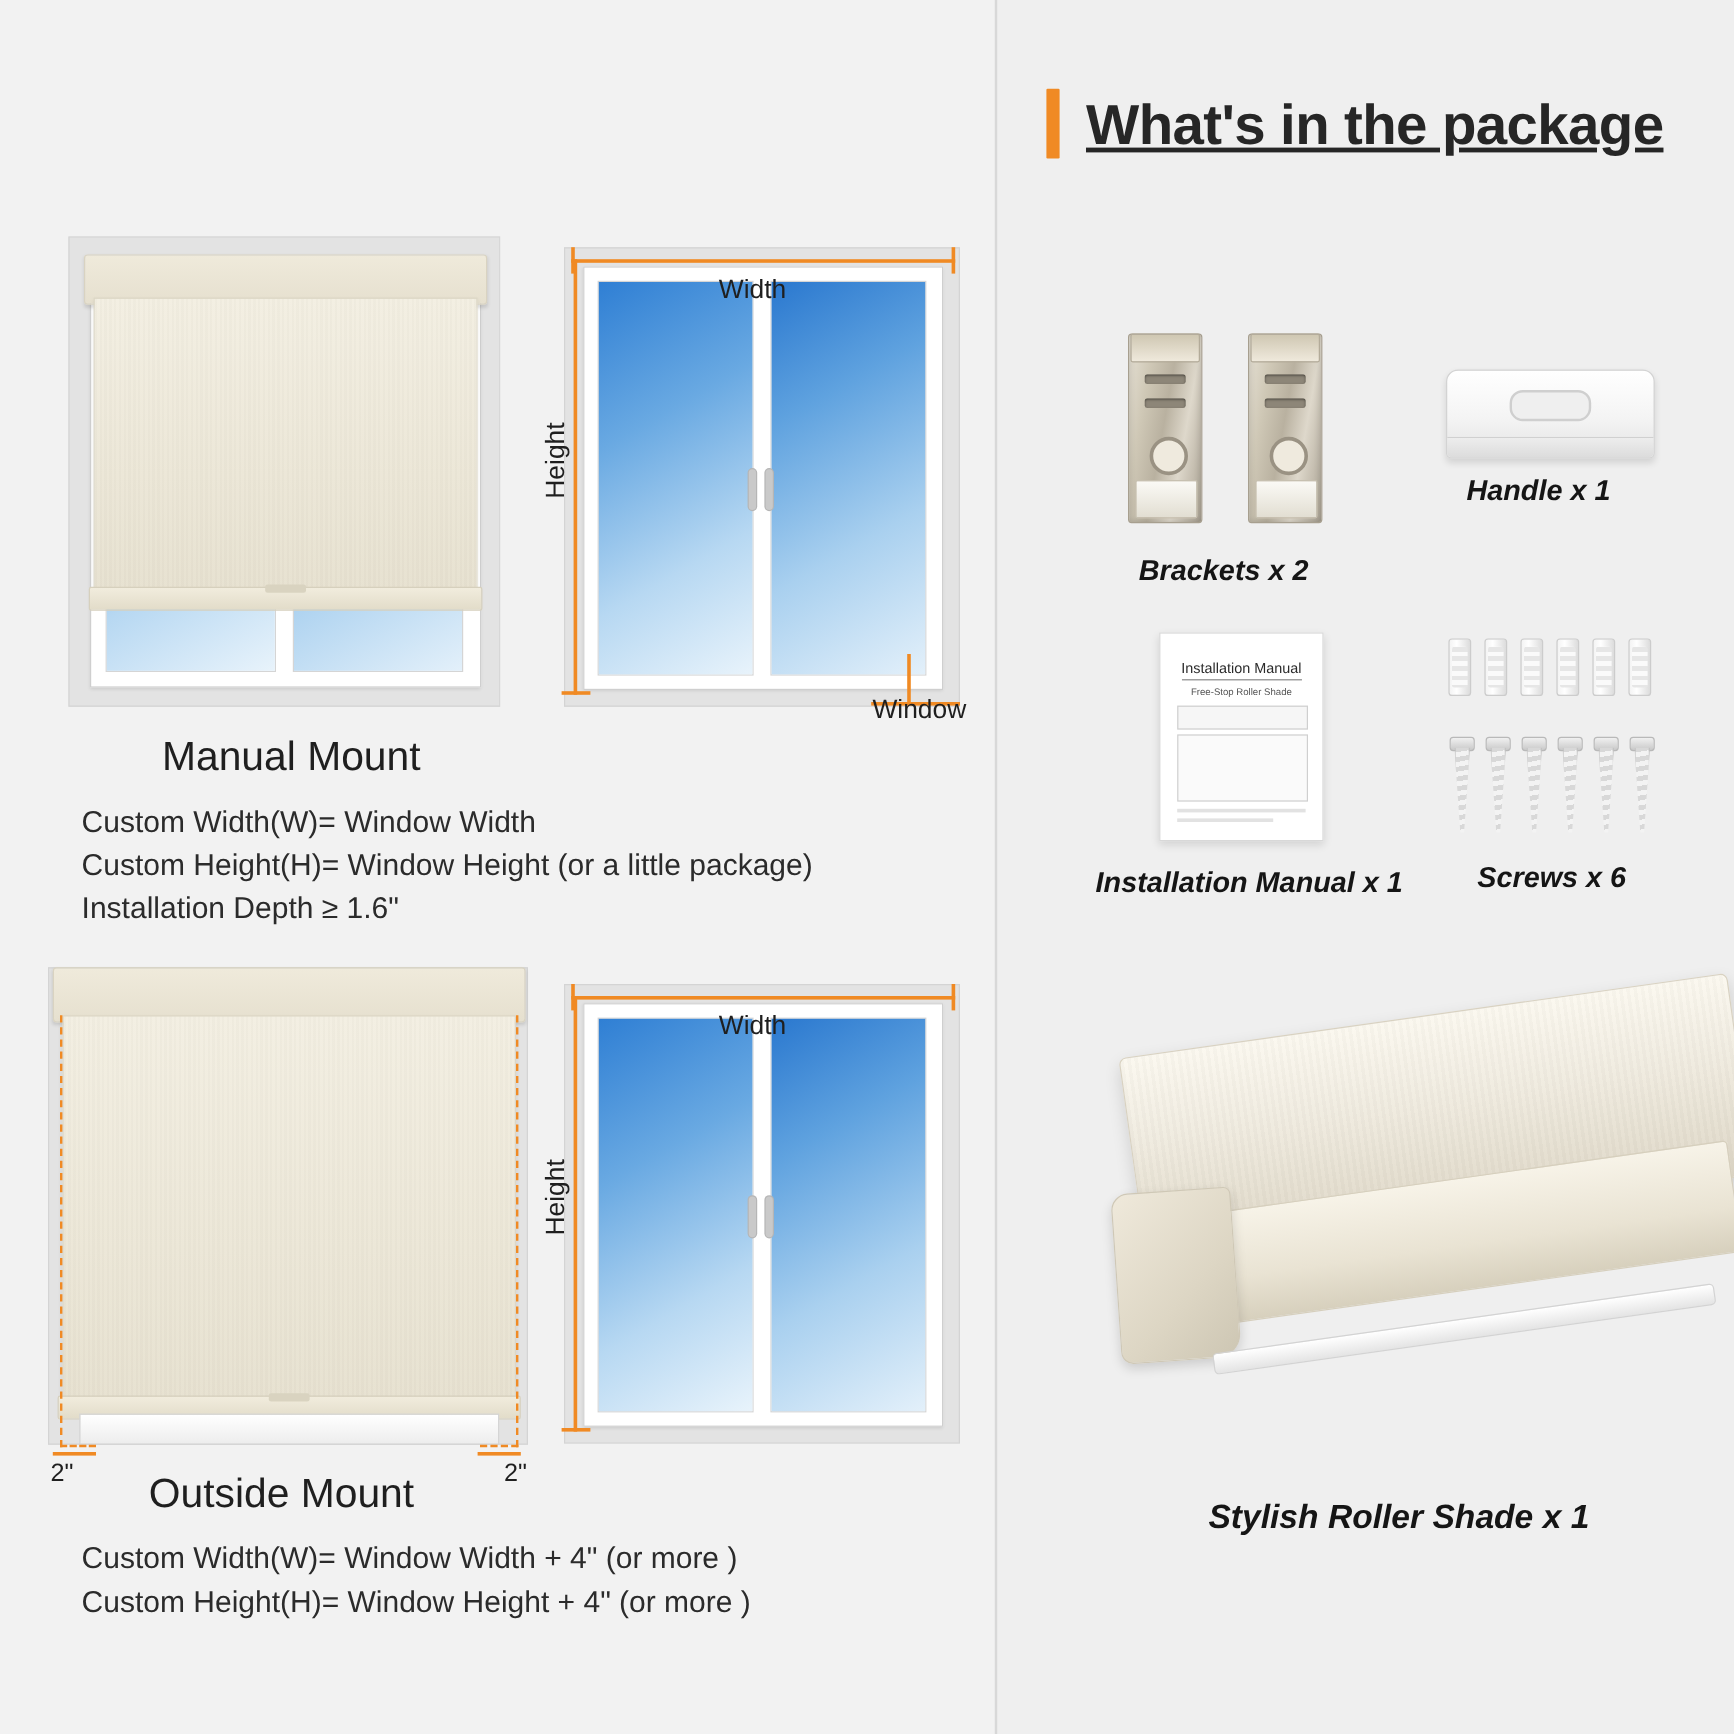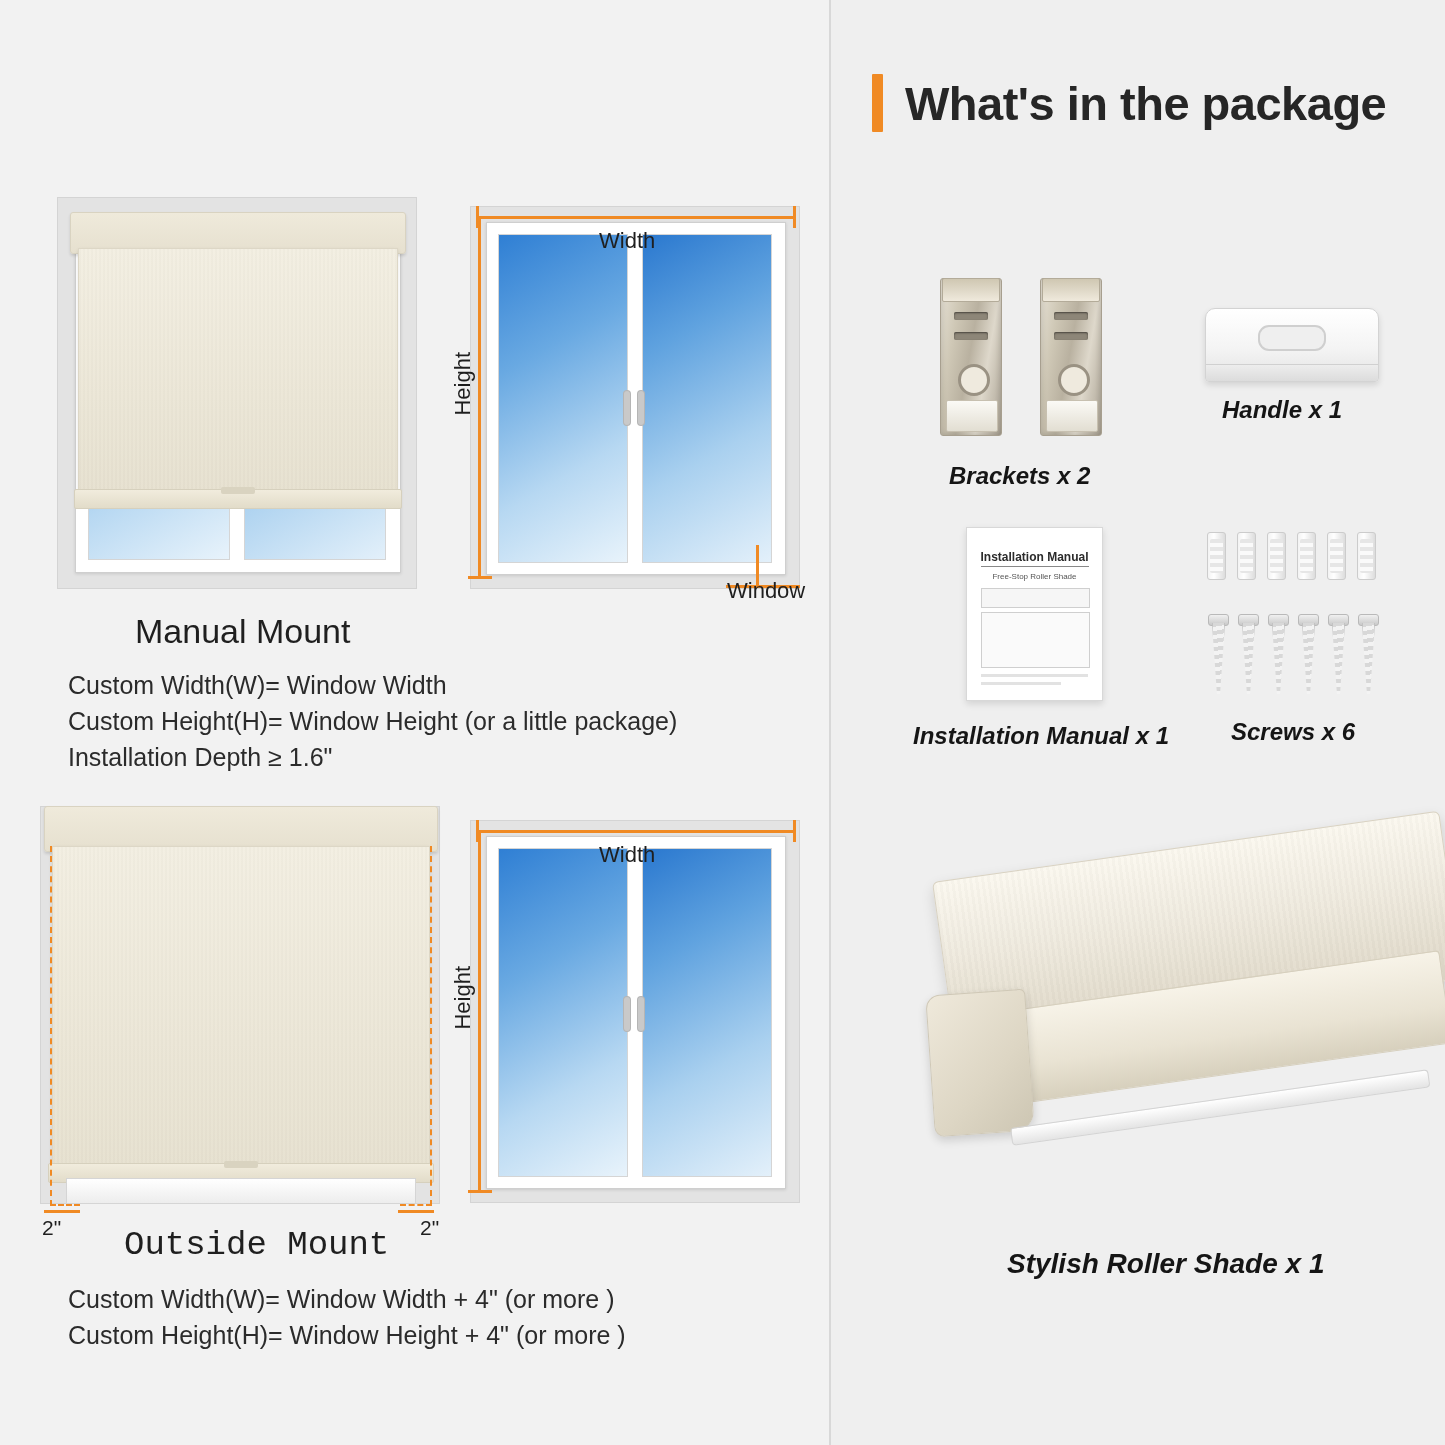--- a/index.html
+++ b/index.html
@@ -31,21 +31,21 @@
   }
   .heading .bar{
     width:11px;height:58px;background:#f08a24;margin-right:22px;border-radius:1px;
   }
   .heading .txt{
     font-size:50px;font-weight:bold;color:#262626;letter-spacing:-0.5px;
     white-space:nowrap;
   }
   #h-left{left:57px;top:74px;}
   #h-right{left:872px;top:74px;}
-  #h-right .txt{font-size:47px;}
+  #h-right .txt{font-size:47px;text-decoration:underline;}
 
   
   .wallbox{
     position:absolute;background:#e3e3e3;
     box-shadow:inset 0 0 0 1px #d4d4d4;
   }
 
   
   .win{
     position:absolute;background:#ffffff;border:1px solid #cfcfcf;
@@ -170,21 +170,21 @@
     border-top:1px solid #d0d0d0;border-radius:0 0 4px 4px;
   }
 
   
   .manual{
     position:absolute;background:#ffffff;border:1px solid #d8d8d8;
     box-shadow:0 3px 7px rgba(0,0,0,.12);
   }
   .manual .m-title{
     position:absolute;left:50%;transform:translateX(-50%);top:22px;
-    font-size:12px;font-weight:bold;color:#2b2b2b;white-space:nowrap;
+    font-size:12px;font-weight:normal;color:#2b2b2b;white-space:nowrap;
     border-bottom:1px solid #888;padding-bottom:2px;
   }
   .manual .m-sub{
     position:absolute;left:50%;transform:translateX(-50%);top:44px;
     font-size:8px;color:#555;white-space:nowrap;
   }
   .manual .m-row{
     position:absolute;height:18px;border:1px solid #cfcfcf;background:#f6f6f6;
   }
   .manual .m-pic{
@@ -357,21 +357,21 @@
     <div class="mark h" style="left:476px;top:830px;width:320px;"></div>
     <div class="tick" style="left:476px;top:820px;width:3px;height:22px;"></div>
     <div class="tick" style="left:793px;top:820px;width:3px;height:22px;"></div>
     <div class="label" style="left:599px;top:842px;">Width</div>
 
     <div class="mark v" style="left:478px;top:830px;height:363px;"></div>
     <div class="tick" style="left:468px;top:1190px;width:24px;height:3px;"></div>
     <div class="label vert" style="left:450px;top:966px;">Height</div>
   </div>
 
-  <div class="mount-title" style="left:124px;top:1226px;font-family:Liberation Mono, monospace;">Outside Mount</div>
+  <div class="mount-title" style="left:124px;top:1226px;">Outside Mount</div>
   <div class="body-line" style="left:68px;top:1285px;">Custom Width(W)= Window Width + 4"  (or more )</div>
   <div class="body-line" style="left:68px;top:1321px;">Custom Height(H)= Window Height + 4" (or more )</div>
 
   <div class="heading" id="h-right">
     <div class="bar"></div>
     <div class="txt">What's in the package</div>
   </div>
 
   <div>
     <div class="bracket" style="left:940px;top:278px;width:62px;height:158px;">

